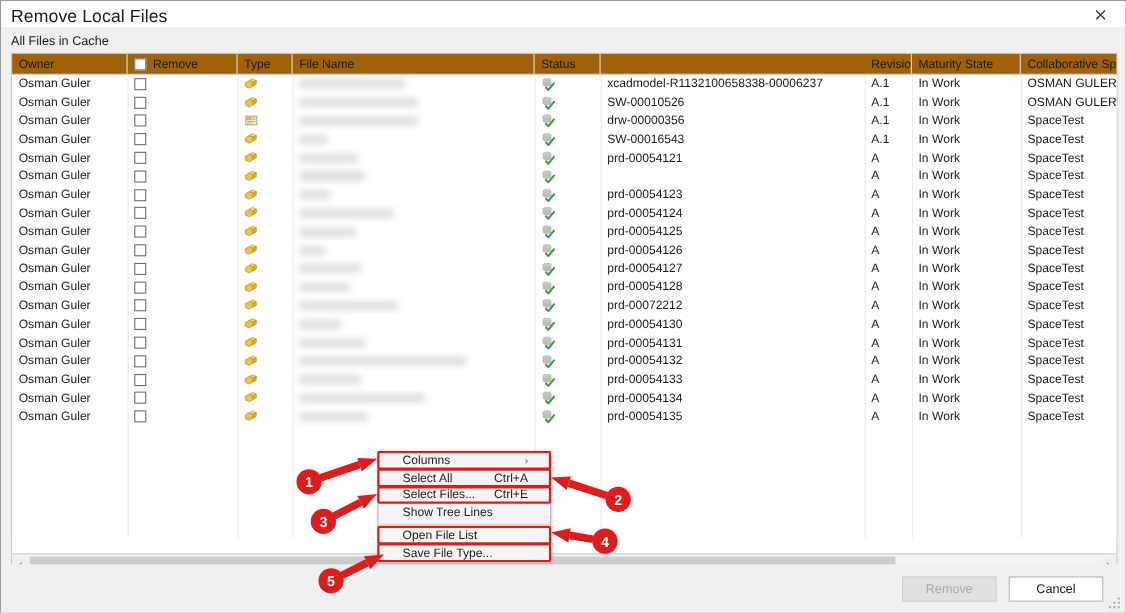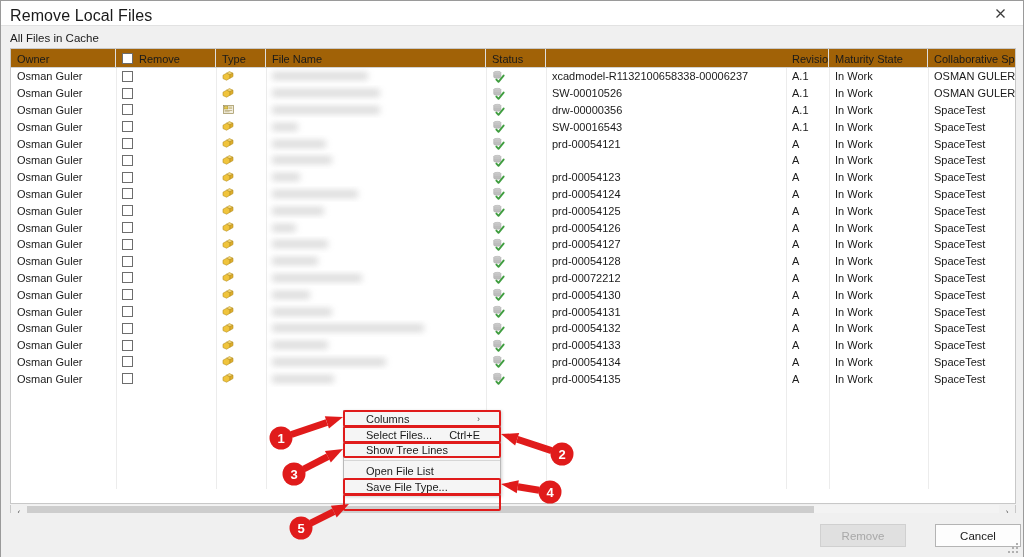--- a/index.html
+++ b/index.html
@@ -164,21 +164,21 @@
     background: #fdfdfd;
     color: #1a1a1a;
     display: flex; align-items: center; justify-content: center;
   }
   .btn.disabled {
     background: #e0e0e0;
     border-color: #d0d0d0;
     color: #a8a8a8;
   }
   #remove-button { right: 117px; }
-  #cancel-button { right: 2px; }
+  #cancel-button { right: 20px; }
   .resize-grip {
     position: absolute; right: 3px; bottom: 2px;
     width: 12px; height: 12px;
   }
 
   
   .ctx-menu {
     position: absolute;
     left: 342px; top: 409px;
     width: 158px;
@@ -1030,20 +1030,24 @@
         <rect x="4" y="4" width="2" height="2"></rect>
           <rect x="8" y="0" width="2" height="2"></rect>
       </g>
     </svg>
   </div>
 
   <div class="ctx-menu" id="ctx-menu">
       <div class="ctx-item">
         <span>Columns</span>
         <span class="submenu-arrow">›</span>
+      </div>
+      <div class="ctx-item">
+        <span>Select All</span>
+        <span class="accel">Ctrl+A</span>
       </div>
       <div class="ctx-item">
         <span>Select Files...</span>
         <span class="accel">Ctrl+E</span>
       </div>
       <div class="ctx-item">
         <span>Show Tree Lines</span>
       </div>
       <div class="ctx-sep"></div>
       <div class="ctx-item">

